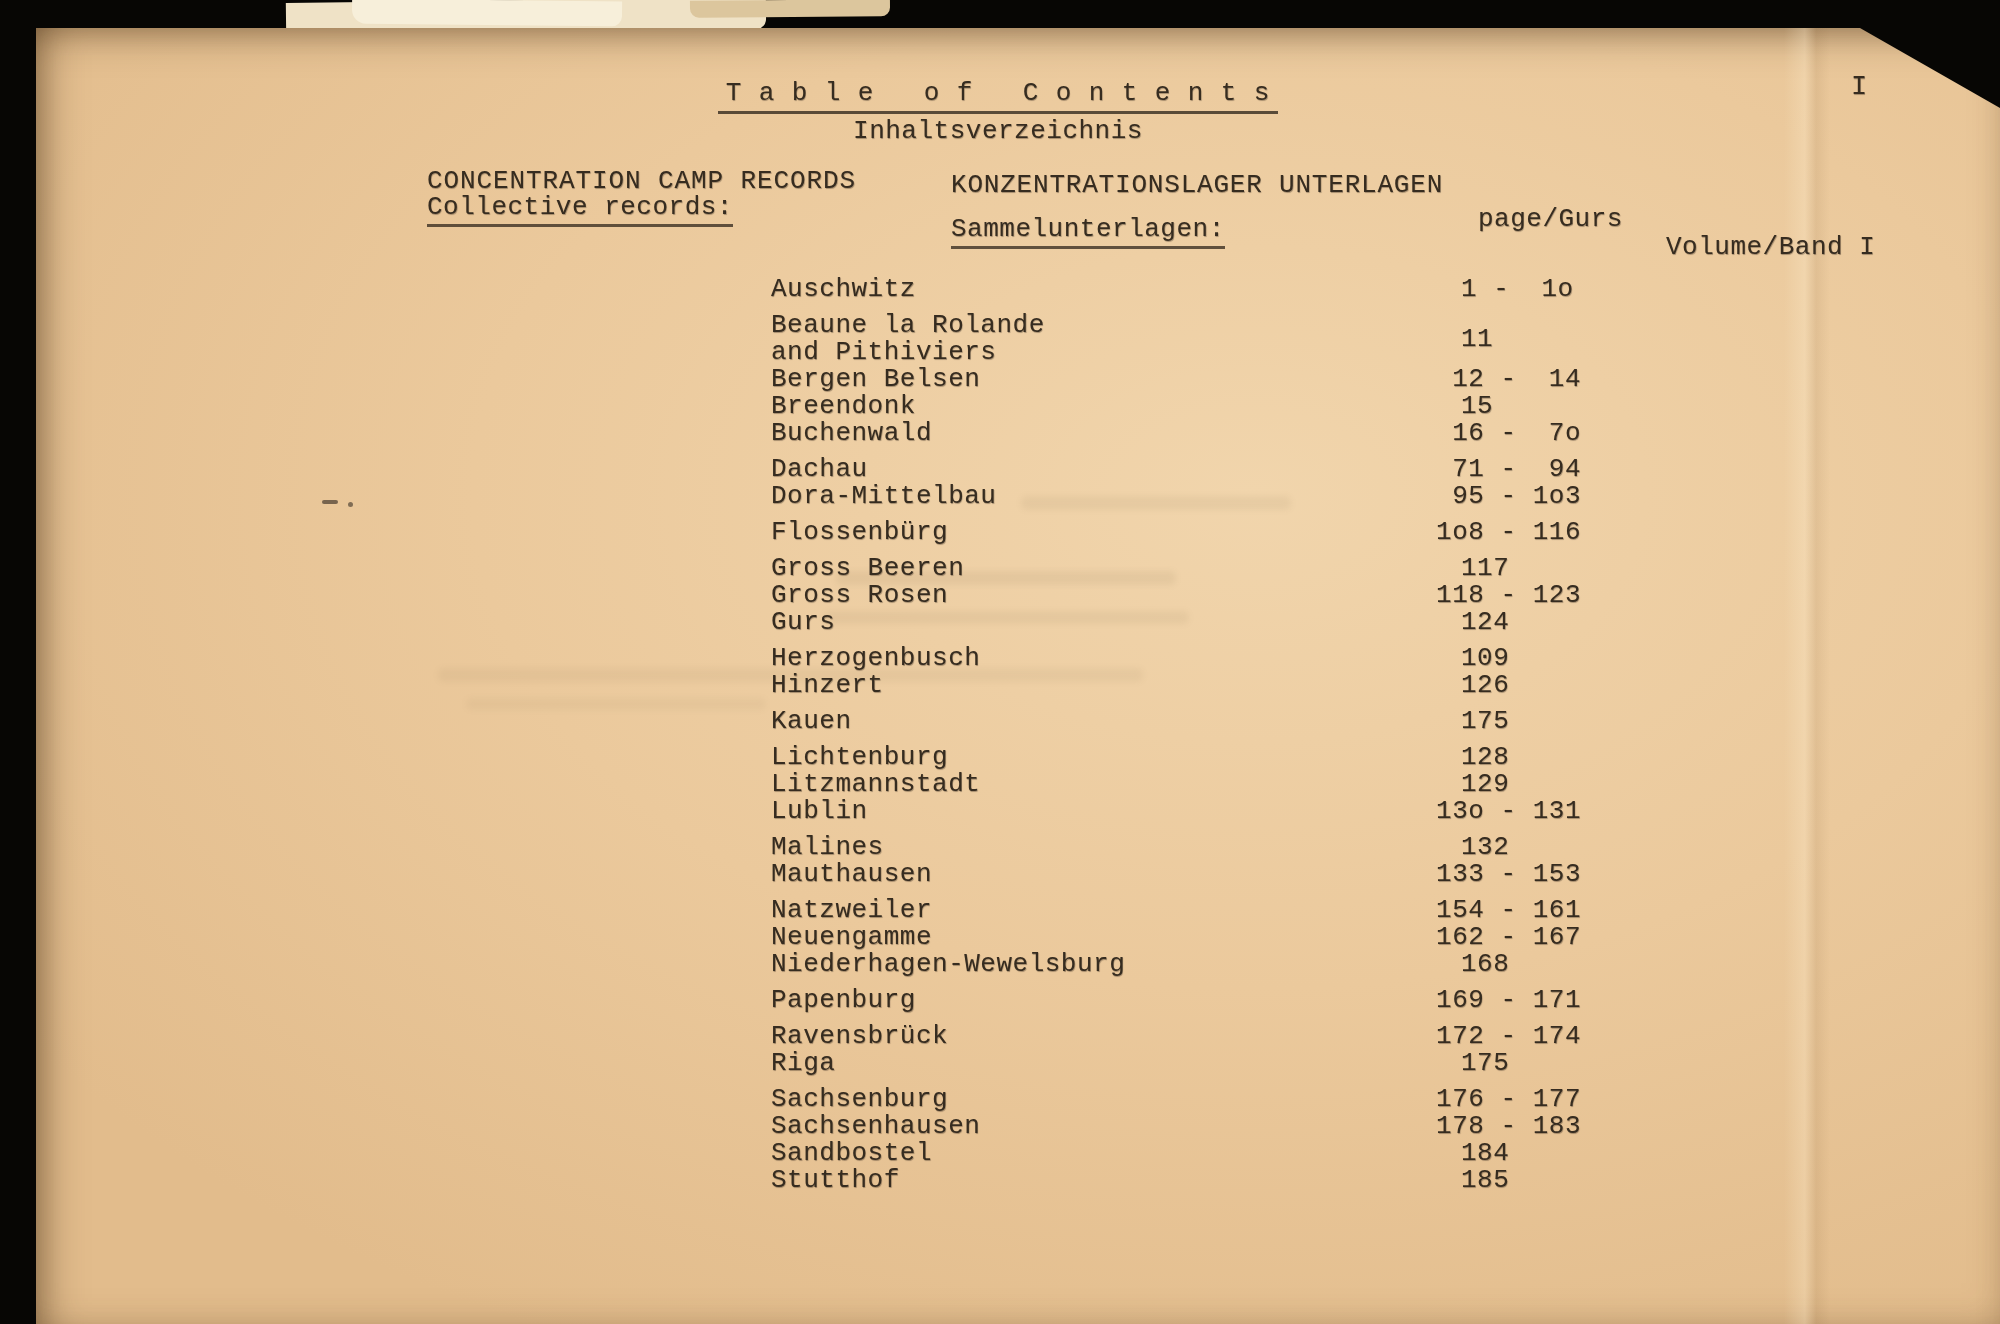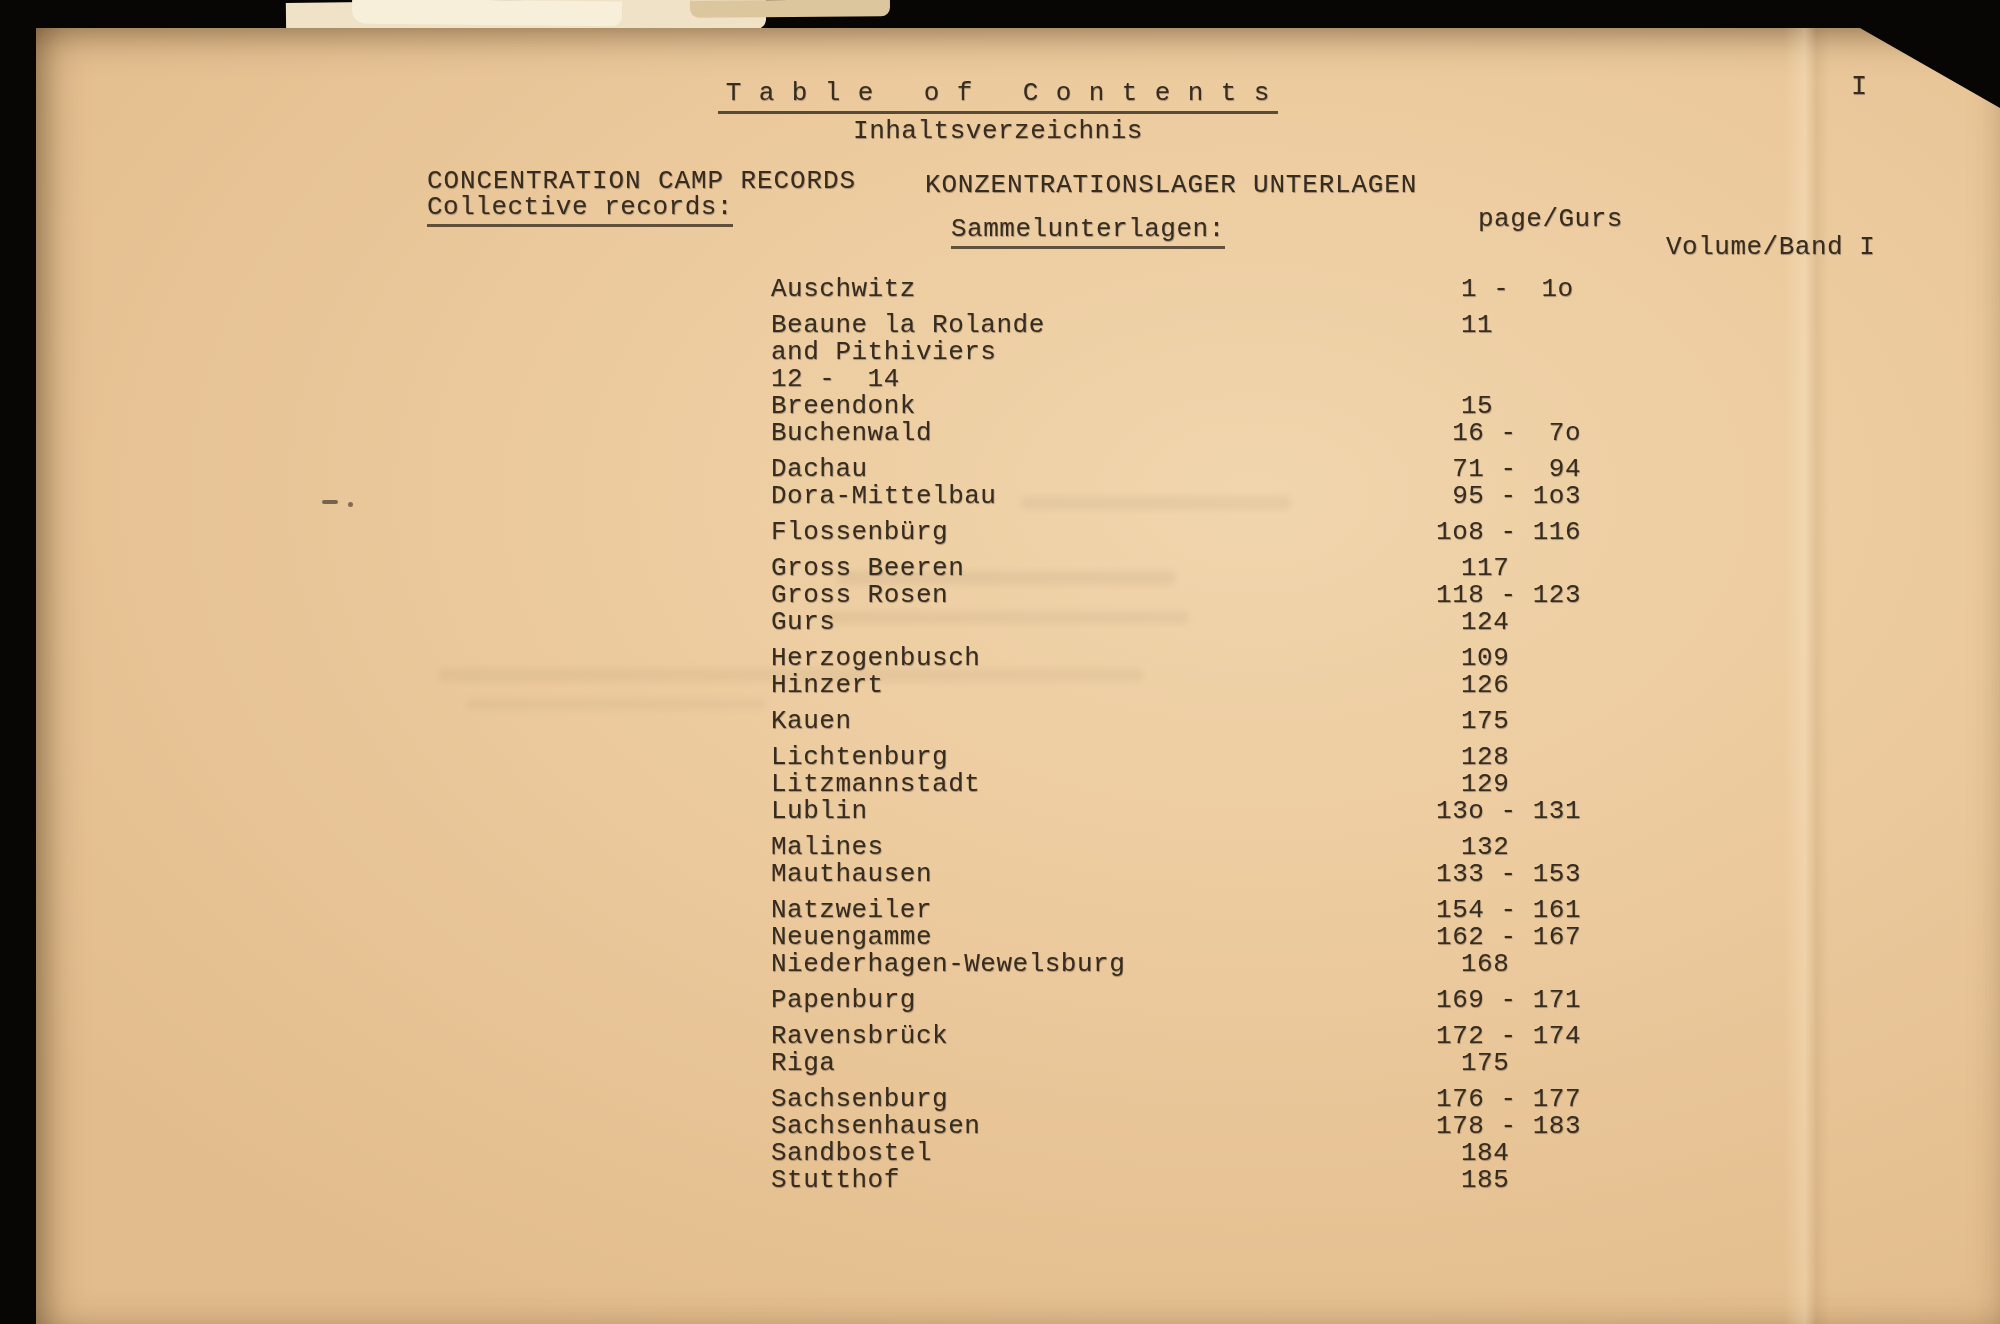--- a/index.html
+++ b/index.html
@@ -70,29 +70,29 @@
   .doc-title {
     display: inline-block; white-space: pre;
     font-size: 26px; letter-spacing: 0.9px;
     border-bottom: 3px solid rgba(48, 38, 27, 0.78);
     padding: 0 8px 3px 8px;
   }
   .doc-subtitle { font-size: 26px; margin-top: 2px; }
 
   .hdr { position: absolute; white-space: pre; }
   .hdr-en-title { left: 391px; top: 138px; letter-spacing: 0.9px; }
-  .hdr-de-title { left: 889px; top: 142px; letter-spacing: 0.8px; }
+  .hdr-de-title { left: 915px; top: 142px; letter-spacing: 0.8px; }
   .underlined { border-bottom: 3px solid rgba(48, 38, 27, 0.75); padding-bottom: 2px; }
   .hdr-en-sub { left: 391px; top: 164px; }
   .hdr-de-sub { left: 915px; top: 186px; }
   .col-page   { left: 1442px; top: 176px; }
   .col-volume { left: 1630px; top: 176px; margin-top: 28px; }
 
   .toc { position: absolute; left: 735px; top: 248px; width: 810px; }
-  .toc-row { display: flex; align-items: flex-start; line-height: 27px; }
+  .toc-row { display: flex; align-items: center; line-height: 27px; }
   .toc-row.gap { margin-top: 9px; }
   .camp  { width: 690px; white-space: pre-line; }
   .pages { white-space: pre; }
 </style>
 </head>
 <body>
 
 <div class="scene">
 
   <div class="torn torn-1"></div>
@@ -129,20 +129,21 @@
         <div class="toc-row">
           <div class="camp">Auschwitz</div>
           <div class="pages">1 -  1o</div>
         </div>
         <div class="toc-row gap">
           <div class="camp">Beaune la Rolande
 and Pithiviers</div>
           <div class="pages">11</div>
         </div>
         <div class="toc-row">
+          <div class="camp">Bergen Belsen</div>
           <div class="pages">12 -  14</div>
         </div>
         <div class="toc-row">
           <div class="camp">Breendonk</div>
           <div class="pages">15</div>
         </div>
         <div class="toc-row">
           <div class="camp">Buchenwald</div>
           <div class="pages">16 -  7o</div>
         </div>

